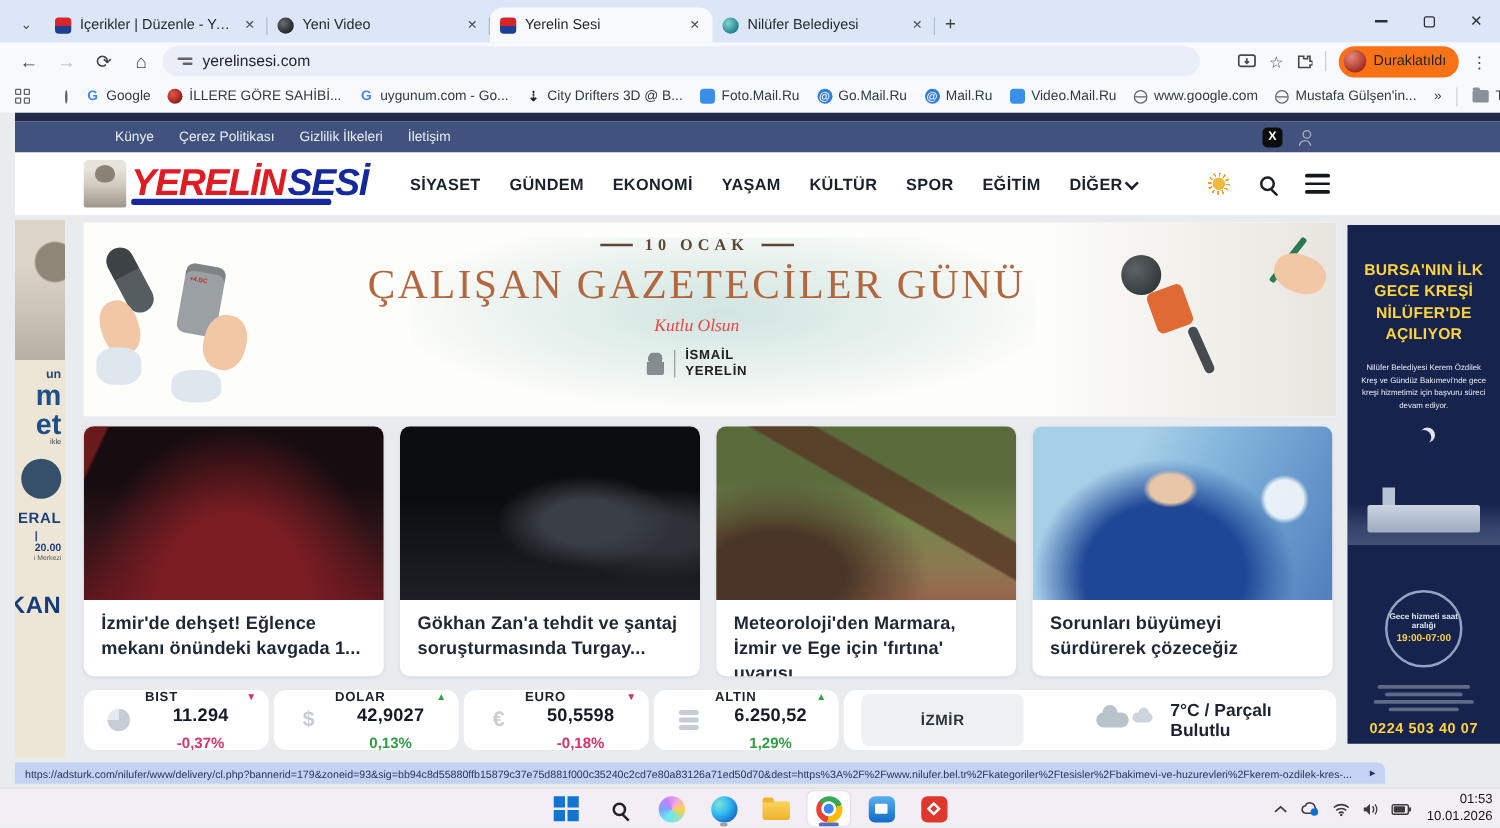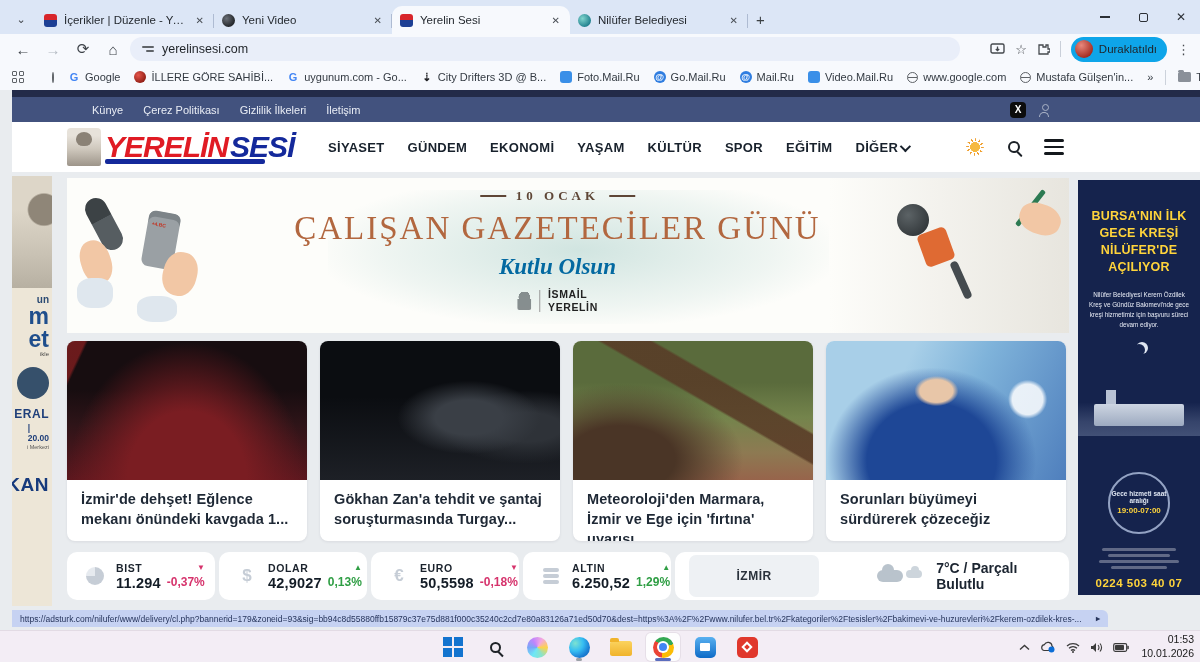--- a/index.html
+++ b/index.html
@@ -28,21 +28,21 @@
   .navbtn { width:26px; height:26px; display:flex; align-items:center; justify-content:center; color:#3d4248; font-size:15px; }
   .navbtn.disabled { color:#b3b9c2; }
   .omnibox { flex:1; max-width:830px; height:24px; background:#e9eef9; border-radius:13px; display:flex; align-items:center; padding:0 12px; gap:8px; }
   .omnibox .tune { display:flex; flex-direction:column; gap:2.5px; width:12px; }
   .omnibox .tune i { display:block; height:1.5px; background:#5f6368; border-radius:1px; position:relative; }
   .omnibox .tune i:nth-child(1){ width:12px; } .omnibox .tune i:nth-child(2){ width:8px; margin-left:4px; }
   .omnibox .url { font-size:12.5px; color:#1f2328; }
   .tb-right { margin-left:auto; display:flex; align-items:center; gap:10px; }
   .tb-icon { color:#45494e; font-size:13px; display:flex; align-items:center; }
   .tb-sep { width:1px; height:16px; background:#c9cfd9; }
-  .profile-pill { display:flex; align-items:center; gap:6px; background:#0ea5e9; border-radius:13px; height:25px; padding:0 10px 0 4px; }
+  .profile-pill { display:flex; align-items:center; gap:6px; background:#f97316; border-radius:13px; height:25px; padding:0 10px 0 4px; }
   .avatar { width:18px; height:18px; border-radius:50%; background:radial-gradient(circle at 35% 30%, #e8887c, #a32a1f 75%); }
   .profile-pill span { font-size:11.5px; color:#1f2328; }
   .dots { font-size:13px; color:#45494e; letter-spacing:0; }
 
   .bookmarks { position:absolute; top:64px; left:0; width:1200px; height:26px; background:#f7f9fd; display:flex; align-items:center; padding:0 12px; gap:14px; font-size:11px; color:#333a42; }
   .bm { display:flex; align-items:center; gap:5px; white-space:nowrap; }
   .bm-ico { width:12px; height:12px; border-radius:3px; flex:none; display:flex; align-items:center; justify-content:center; font-size:9px; font-weight:bold; }
   .ico-grid { width:12px; height:12px; display:grid; grid-template-columns:5px 5px; grid-gap:2px; }
   .ico-grid i { width:5px; height:5px; border:1.4px solid #5f6368; border-radius:1px; }
   .globe { width:11px; height:11px; border:1.4px solid #5f6368; border-radius:50%; position:relative; }
@@ -103,21 +103,21 @@
   .ls-kan { font-size:19px; font-weight:bold; color:#173a7c; margin-top:24px; letter-spacing:.5px; }
 
   
   .banner { position:absolute; left:55px; top:88px; width:1002px; height:155px; background:#fdfdfa; overflow:hidden; }
   .wash { position:absolute; left:26%; top:8%; width:50%; height:86%; background:radial-gradient(ellipse at 50% 45%, rgba(137,189,183,.38), rgba(137,189,183,.12) 55%, transparent 75%); }
   .washr { position:absolute; right:0; top:0; width:24%; height:100%; background:linear-gradient(90deg, transparent, rgba(205,200,188,.45)); }
   .b-center { position:absolute; left:50%; top:10px; transform:translateX(-52%); text-align:center; }
   .b-ocak { font-family:"Liberation Serif", serif; font-size:13px; letter-spacing:4px; color:#5e4636; display:flex; align-items:center; gap:10px; justify-content:center; font-weight:bold; }
   .b-ocak i { display:block; width:26px; height:1.5px; background:#5e4636; }
   .b-title { font-family:"Liberation Serif", serif; font-size:33px; color:#b2673f; letter-spacing:2px; margin-top:6px; white-space:nowrap; }
-  .b-script { font-family:"Liberation Serif", serif; font-style:italic; font-size:23px; color:#0369a1; margin-top:7px; font-weight:bold; }
+  .b-script { font-family:"Liberation Serif", serif; font-style:italic; font-size:14px; color:#ef4444; margin-top:7px; font-weight:normal; }
   .b-sig { display:flex; align-items:center; justify-content:center; gap:8px; margin-top:8px; }
   .b-siglogo { width:14px; height:18px; background:radial-gradient(circle at 50% 28%, #6d7577 0 38%, transparent 40%), linear-gradient(180deg, transparent 0 40%, #6d7577 41% 100%); border-radius:2px; opacity:.8; }
   .b-sigdiv { width:1px; height:22px; background:#9a9a9a; }
   .b-signame { text-align:left; font-size:10.5px; font-weight:bold; color:#222; line-height:1.2; letter-spacing:.6px; }
   .b-sigsite { width:44px; height:2.5px; background:#b9b9b9; margin:3px auto 0; border-radius:1px; }
   .mic1 { position:absolute; left:26px; top:18px; width:22px; height:56px; background:linear-gradient(180deg,#3c4245 0 40%, #565d61 41% 100%); border-radius:11px; transform:rotate(-28deg); }
   .hand1 { position:absolute; left:14px; top:62px; width:30px; height:44px; background:#f2c7a5; border-radius:45%; transform:rotate(-18deg); }
   .cuff1 { position:absolute; left:10px; top:100px; width:36px; height:30px; background:#dfe7ee; border-radius:40%; }
   .recorder { position:absolute; left:78px; top:34px; width:32px; height:56px; background:#9aa0a4; border-radius:7px; transform:rotate(10deg); box-shadow:inset 0 6px 0 #7d8488; }
   .recorder:after { content:"+4.BC"; position:absolute; top:10px; left:4px; font-size:5px; color:#c4311f; font-weight:bold; }
@@ -178,21 +178,21 @@
   .ticker { position:absolute; left:55px; top:462px; width:1002px; height:48px; display:flex; gap:4px; }
   .tseg { background:#fff; border-radius:10px; display:flex; align-items:center; padding:0 0 0 16px; width:148px; flex:none; }
   .t-ico { width:24px; height:24px; color:#c6cdd6; font-size:17px; font-weight:bold; display:flex; align-items:center; justify-content:center; flex:none; }
   .pie { width:18px; height:18px; border-radius:50%; background:conic-gradient(#c6cdd6 0 270deg, #e6eaef 270deg 360deg); }
   .coins { display:flex; flex-direction:column; gap:2px; }
   .coins i { width:16px; height:4px; background:#c6cdd6; border-radius:2px; }
   .t-col { margin-left:9px; flex:1; padding-right:10px; }
   .t-row1 { display:flex; align-items:center; }
   .t-label { font-size:10.5px; font-weight:bold; color:#1a222c; letter-spacing:.6px; }
   .t-arrow { margin-left:auto; font-size:8px; }
-  .t-row2 { display:flex; align-items:flex-start; gap:6px; margin-top:1px; }
+  .t-row2 { display:flex; align-items:center; gap:6px; margin-top:1px;flex-direction:column; }
   .t-value { font-size:14.5px; font-weight:bold; color:#131c26; letter-spacing:.2px; }
   .t-change { font-size:12px; font-weight:bold; }
   .up { color:#2f9e44; } .down { color:#d6336c; }
   .tweather { background:#fff; border-radius:10px; flex:1; display:flex; align-items:center; padding:0 14px; }
   .city-pill { width:146px; height:42px; background:#eef1f4; border-radius:7px; display:flex; align-items:center; justify-content:center; font-size:12px; font-weight:bold; color:#2a323c; letter-spacing:.5px; }
   .clouds { margin-left:58px; display:flex; }
   .cloud { width:26px; height:12px; background:#b9c3cc; border-radius:8px; position:relative; }
   .cloud:before { content:""; position:absolute; left:5px; top:-6px; width:12px; height:12px; background:#b9c3cc; border-radius:50%; }
   .cloud.small { width:16px; height:8px; margin-left:3px; background:#cdd5dc; align-self:flex-start; }
   .cloud.small:before { width:8px; height:8px; top:-4px; background:#cdd5dc; }

